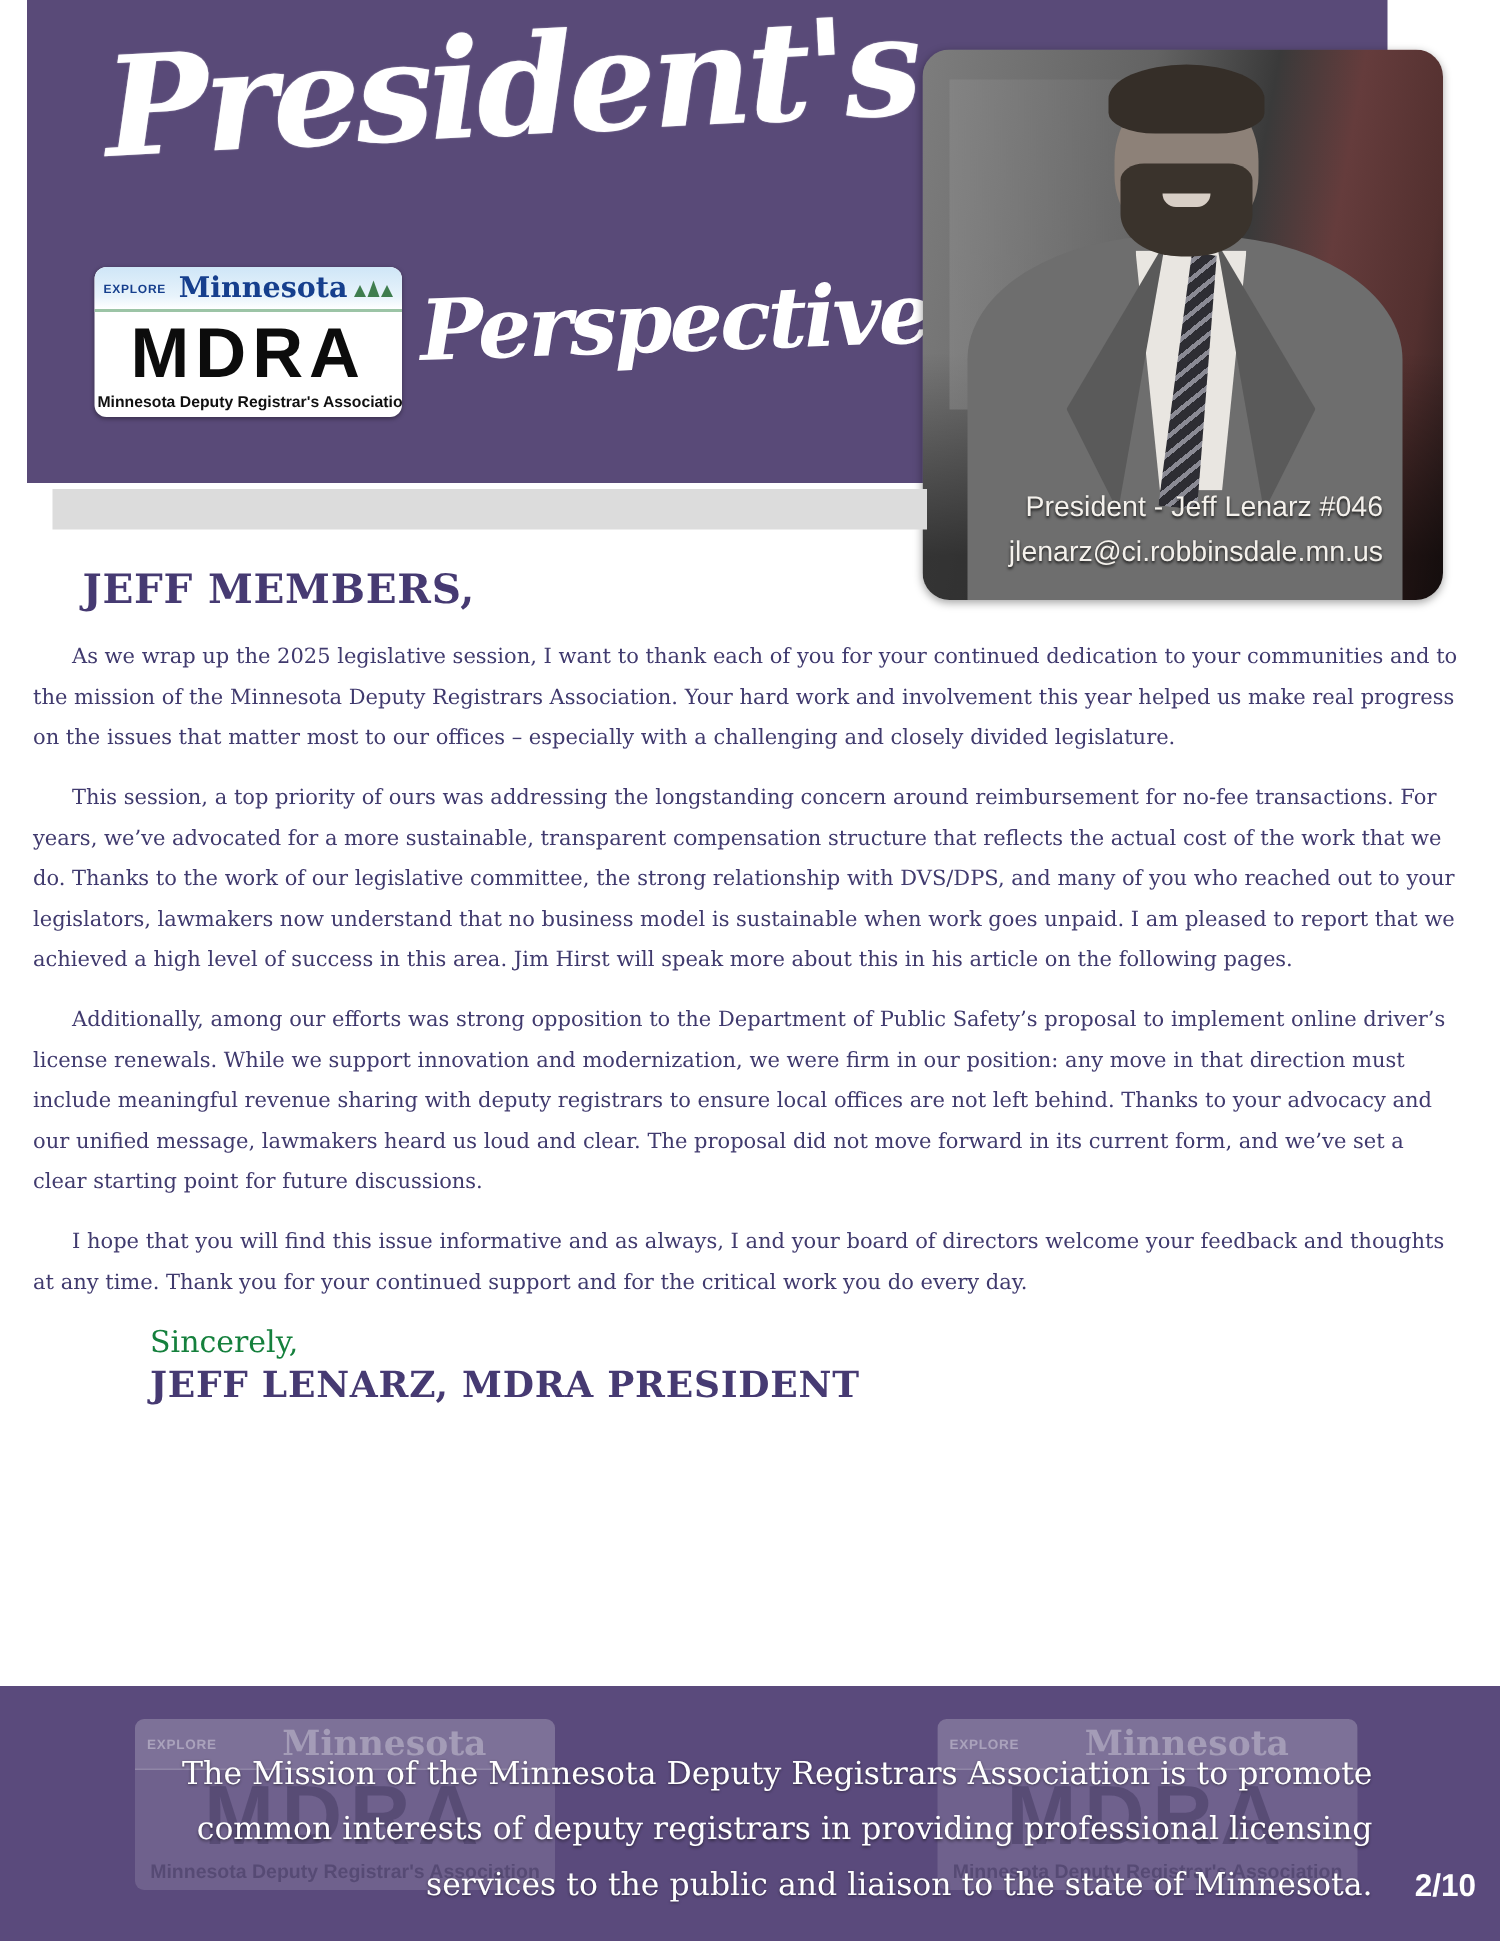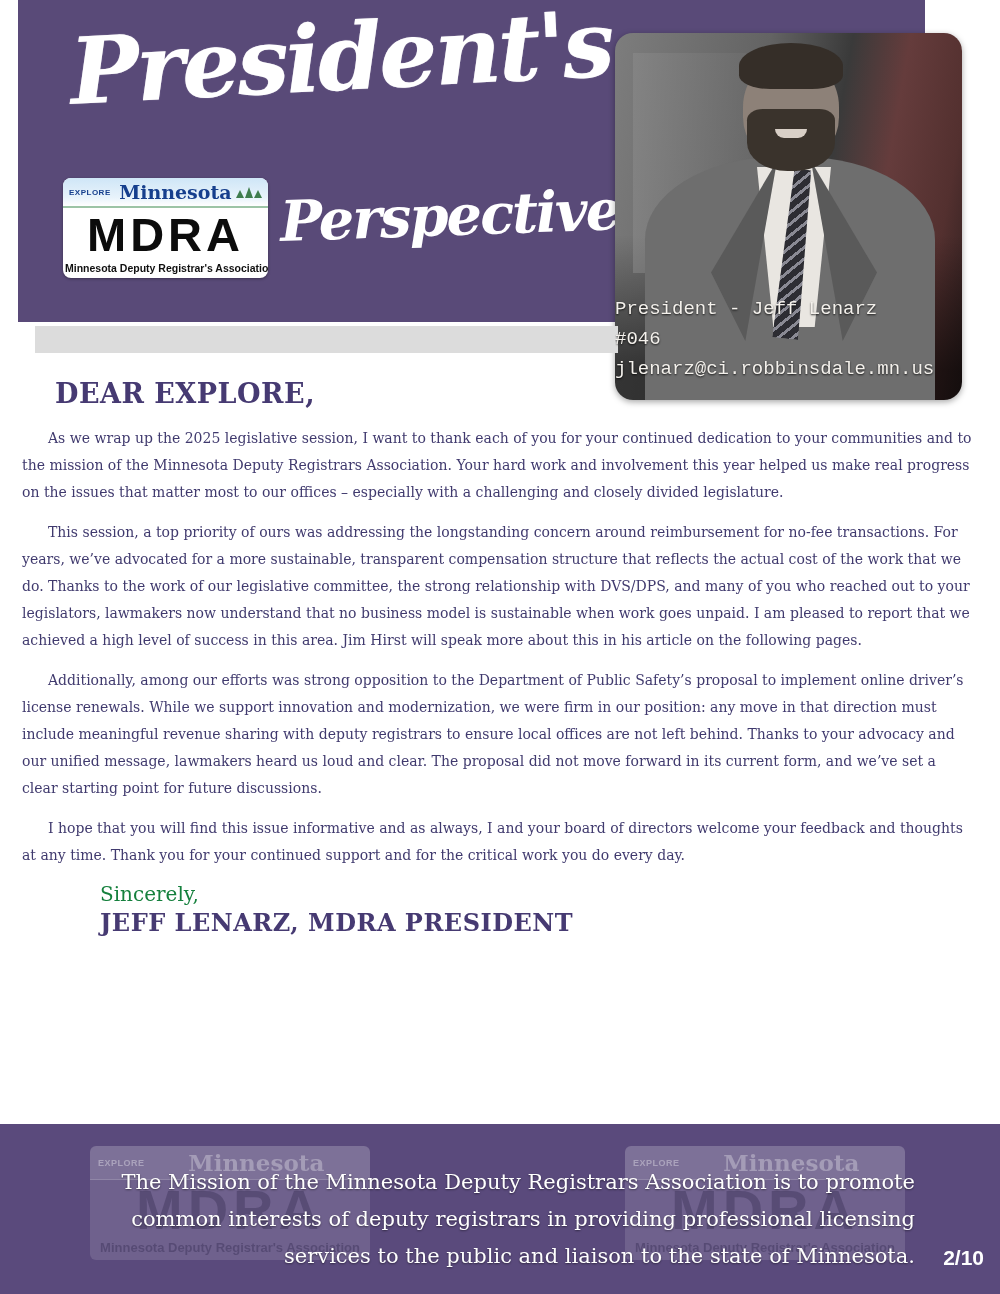--- a/index.html
+++ b/index.html
@@ -112,22 +112,22 @@
   }
   .ph-lapel-l {
     position:absolute; left:96px; top:128px; width:66px; height:180px;
     background:#5a5a5a; clip-path:polygon(100% 0, 0 62%, 52% 100%);
   }
   .ph-lapel-r {
     position:absolute; left:196px; top:128px; width:66px; height:180px;
     background:#5a5a5a; clip-path:polygon(0 0, 100% 62%, 48% 100%);
   }
   .photo-caption {
-    position:absolute; left:0; right:40px; bottom:16px; text-align:left;
-    font-family:Liberation Mono, monospace; color:#f4f1ec; z-index:3;
+    position:absolute; left:0; right:40px; bottom:16px; text-align:right;
+    font-family:Liberation Sans, sans-serif; color:#f4f1ec; z-index:3;
   }
   .photo-caption .cap1 { font-size:19px; line-height:30px; text-shadow:0 1px 2px rgba(0,0,0,.8); }
   .photo-caption .cap2 { font-size:19px; line-height:30px; text-shadow:0 1px 2px rgba(0,0,0,.8); }
 
   
   .shadow-bar {
     position:absolute; left:35px; top:326px; width:583px; height:27px;
     background:#dcdcdc;
   }
 
@@ -225,21 +225,21 @@
     <div class="ph-mouth"></div>
     <div class="photo-caption">
       <div class="cap1">President - Jeff Lenarz #046</div>
       <div class="cap2">jlenarz@ci.robbinsdale.mn.us</div>
     </div>
   </div>
 
   <div class="shadow-bar"></div>
 
   <div class="letter">
-    <div class="salutation">DEAR EXPLORE,</div>
+    <div class="salutation">JEFF MEMBERS,</div>
     <p>As we wrap up the 2025 legislative session, I want to thank each of you for your continued dedication to your communities and to the mission of the Minnesota Deputy Registrars Association. Your hard work and involvement this year helped us make real progress on the issues that matter most to our offices – especially with a challenging and closely divided legislature.</p>
     <p>This session, a top priority of ours was addressing the longstanding concern around reimbursement for no-fee transactions. For years, we’ve advocated for a more sustainable, transparent compensation structure that reflects the actual cost of the work that we do. Thanks to the work of our legislative committee, the strong relationship with DVS/DPS, and many of you who reached out to your legislators, lawmakers now understand that no business model is sustainable when work goes unpaid. I am pleased to report that we achieved a high level of success in this area. Jim Hirst will speak more about this in his article on the following pages.</p>
     <p>Additionally, among our efforts was strong opposition to the Department of Public Safety’s proposal to implement online driver’s license renewals. While we support innovation and modernization, we were firm in our position: any move in that direction must include meaningful revenue sharing with deputy registrars to ensure local offices are not left behind. Thanks to your advocacy and our unified message, lawmakers heard us loud and clear. The proposal did not move forward in its current form, and we’ve set a clear starting point for future discussions.</p>
     <p>I hope that you will find this issue informative and as always, I and your board of directors welcome your feedback and thoughts at any time. Thank you for your continued support and for the critical work you do every day.</p>
     <div class="closing">Sincerely,</div>
     <div class="signature">JEFF LENARZ, MDRA PRESIDENT</div>
   </div>
 
   <div class="footer">
     <div class="ghost-plate left">

